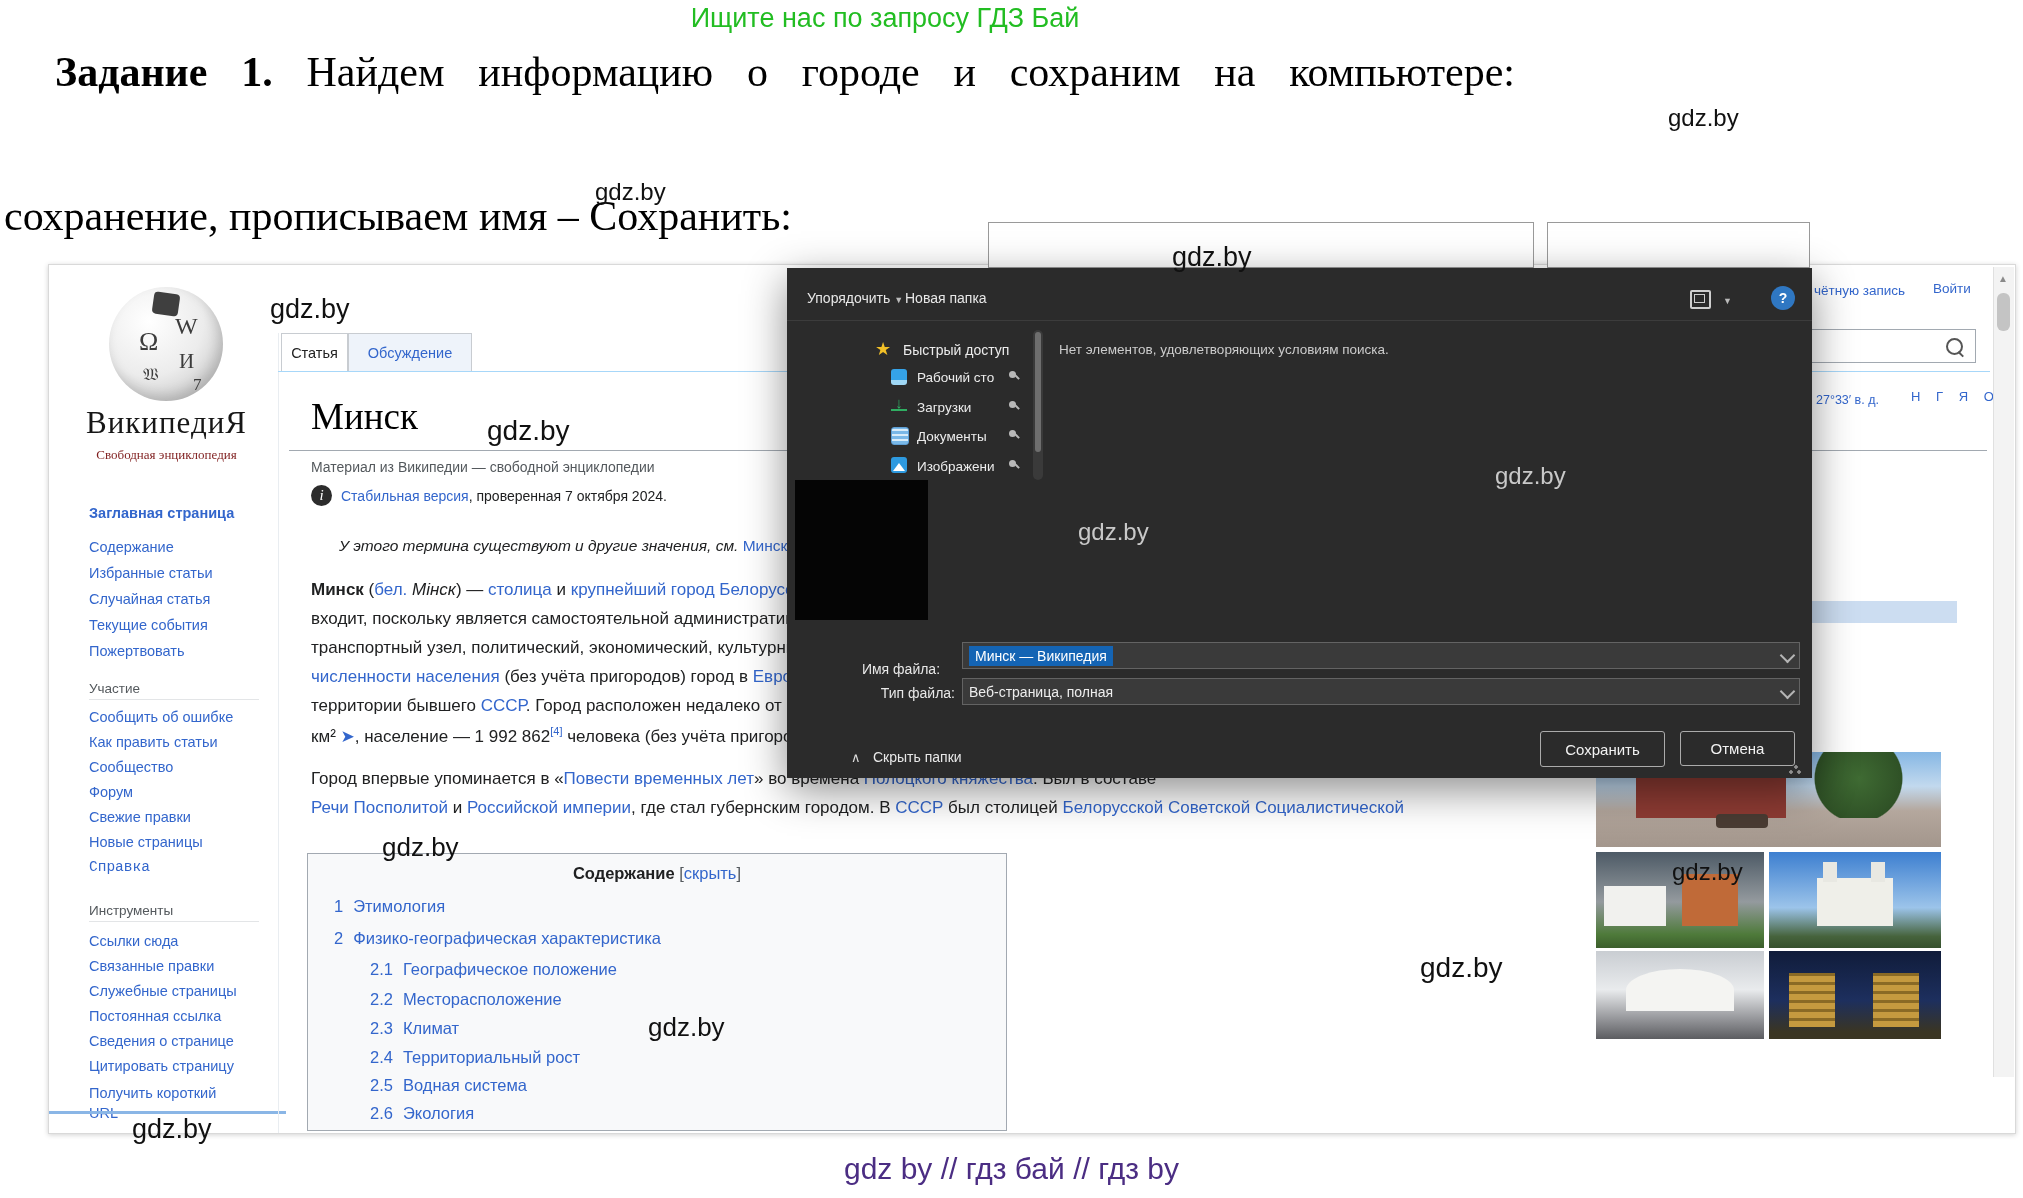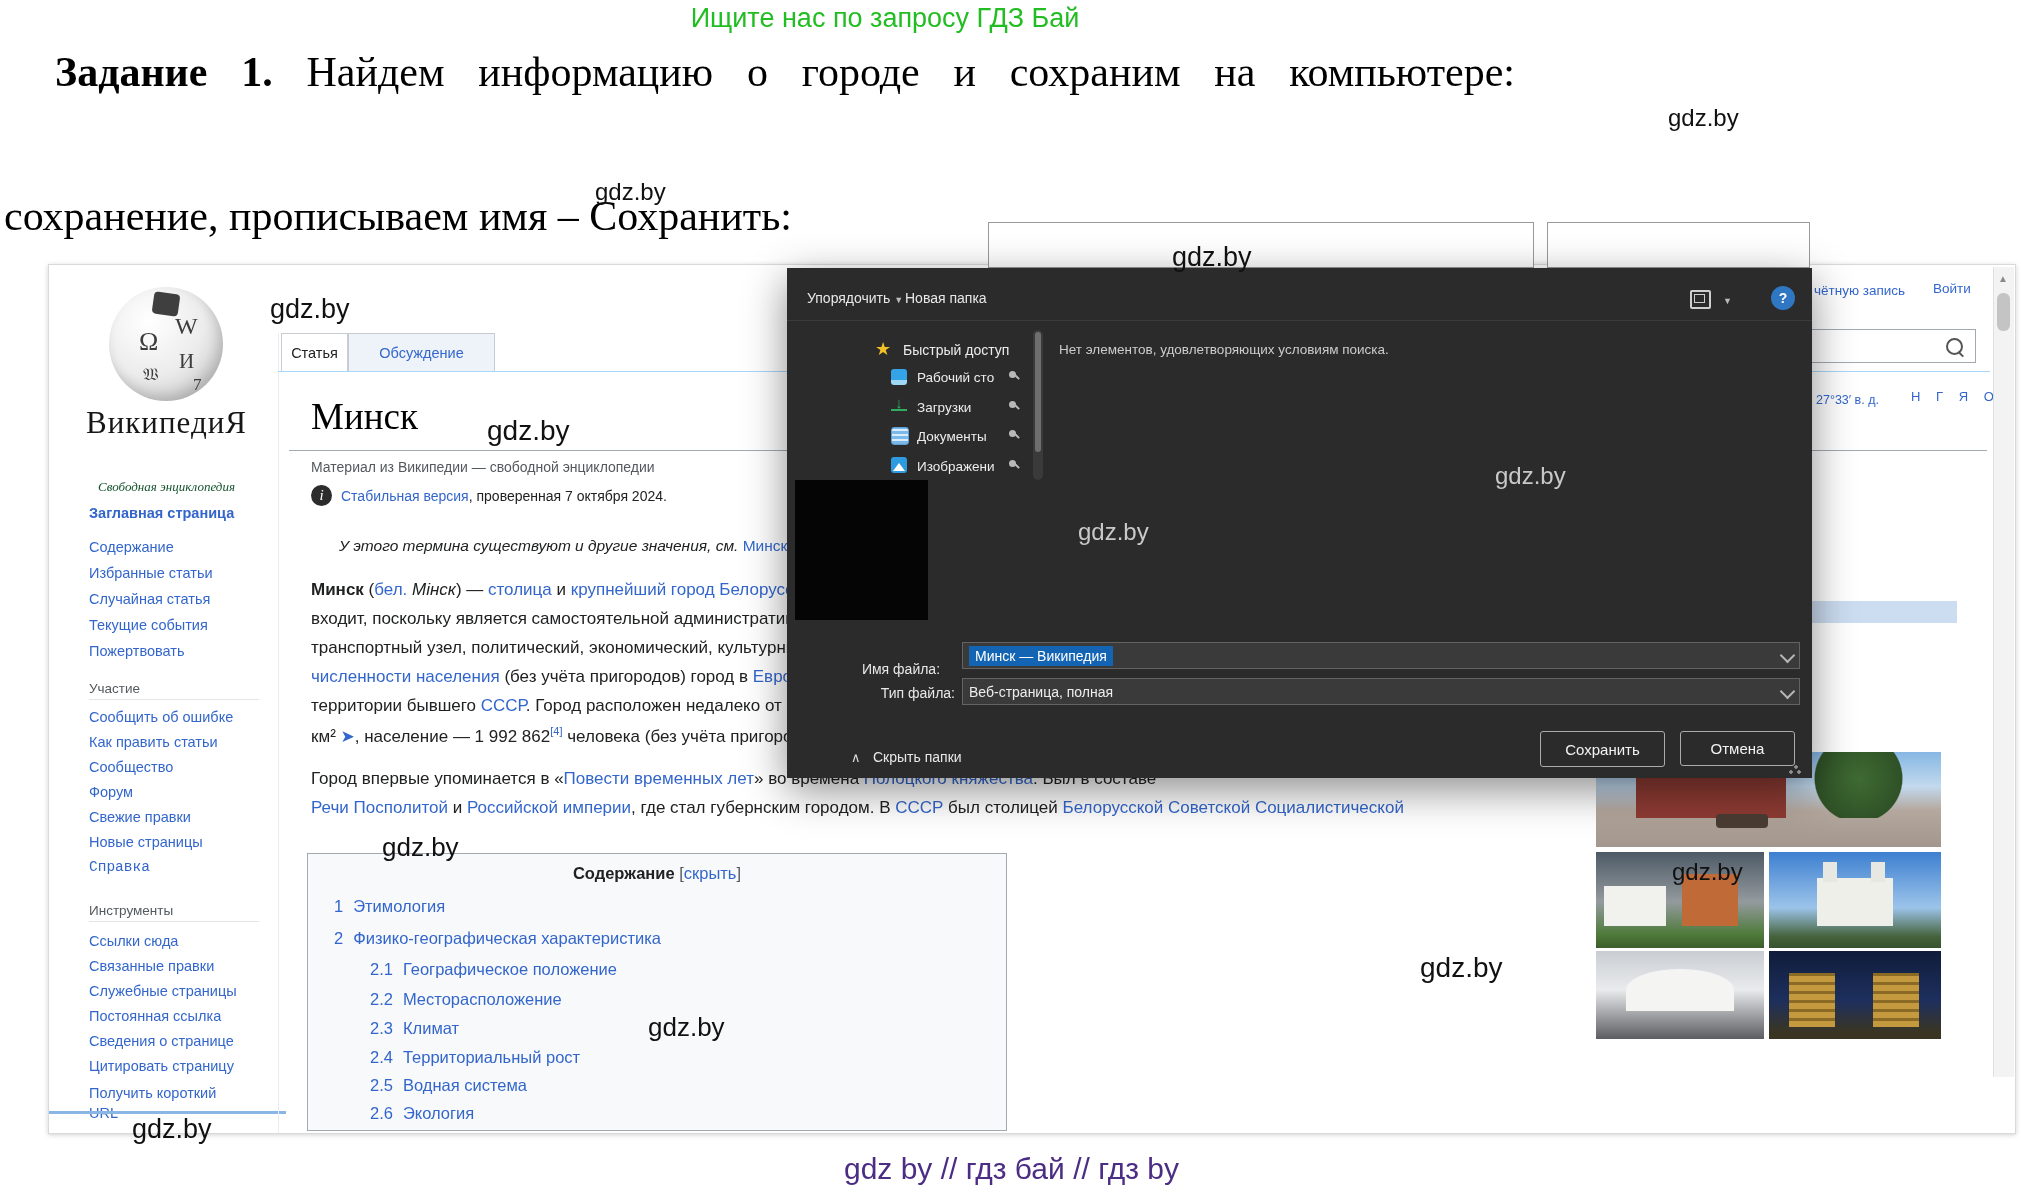--- a/index.html
+++ b/index.html
@@ -18,21 +18,21 @@
         box-shadow:0 1px 5px rgba(0,0,0,.18);z-index:5;}
   .sb-link{left:40px;font-size:14.5px;color:#3366cc;white-space:nowrap;}
   .sb-head{left:40px;font-size:13.5px;color:#54595d;border-bottom:1px solid #e3e5e7;width:170px;padding-bottom:3px;}
   #globe{left:60px;top:22px;width:114px;height:114px;border-radius:50%;
          background:radial-gradient(circle at 35% 30%,#ffffff,#ececec 50%,#cfcfcf 78%,#b7b7b7);
          box-shadow:inset -4px -6px 12px rgba(0,0,0,.15);}
   .globe-glyph{position:absolute;color:#3c3c3c;font-family:"Liberation Serif",serif;}
   #wiki-title{left:0px;top:140px;width:235px;text-align:center;font-family:"Liberation Serif",serif;
               font-size:31px;color:#161616;letter-spacing:1px;}
   #wiki-sub{left:0px;top:182px;width:235px;text-align:center;font-family:"Liberation Serif",serif;
-            font-style:italic;font-size:13px;color:#14532d;margin-top:32px;}
+            font-size:13px;color:#7f1d1d;}
   .tab{top:68px;height:39px;box-sizing:border-box;border:1px solid #c8ccd1;font-size:14.5px;
        display:flex;align-items:center;justify-content:center;}
   #content-line{left:229px;top:106px;width:1712px;height:1px;background:#a7d7f9;}
   #content-vline{left:229px;top:68px;width:1px;height:800px;background:#e9edf1;}
   .art-text{font-size:17px;color:#202122;white-space:nowrap;overflow:hidden;width:1270px;}
   .seg-pl{color:#202122;} .seg-lk{color:#3366cc;} .seg-b{font-weight:bold;color:#202122;}
   .seg-i{font-style:italic;color:#202122;} .seg-mk{color:#3366cc;}
   .seg-sup{color:#3366cc;font-size:11px;vertical-align:super;}
   #toc{left:258px;top:588px;width:700px;height:278px;background:#f8f9fa;border:1px solid #a2a9b1;box-sizing:border-box;}
   .toc-item{font-size:16.5px;color:#3366cc;white-space:nowrap;}
@@ -108,21 +108,21 @@
     <div class="abs sb-link" style="top:743px;">Постоянная ссылка</div>
     <div class="abs sb-link" style="top:768px;">Сведения о странице</div>
     <div class="abs sb-link" style="top:793px;">Цитировать страницу</div>
     <div class="abs sb-link" style="top:818px;width:155px;white-space:normal;line-height:20px;">Получить короткий URL</div>
     <div class="abs" style="left:0;top:846px;width:237px;height:3px;background:#8ab6e6;"></div>
 
     <div class="abs" id="content-vline"></div>
     <div class="abs tab" style="left:232px;width:67px;background:#fff;border-bottom:none;color:#222;">
         <span>Статья</span>
       </div>
-    <div class="abs tab" style="left:299px;width:147px;background:#eef3fa;color:#3366cc;align-items:center;">
+    <div class="abs tab" style="left:299px;width:124px;background:#eef3fa;color:#3366cc;align-items:center;">
         <span>Обсуждение</span>
       </div>
     <div class="abs" id="content-line"></div>
 
     <div class="abs" style="left:1765px;top:18px;font-size:13.5px;color:#3366cc;white-space:nowrap;">чётную запись</div>
     <div class="abs" style="left:1884px;top:16px;font-size:13.5px;color:#3366cc;">Войти</div>
     <div class="abs" id="search-box"></div>
     <span class="mag" style="left:1897px;top:73px;"></span>
     <div class="abs" style="left:1767px;top:128px;font-size:12.5px;color:#3366cc;white-space:nowrap;">27°33′ в. д.</div>
     <div class="abs" style="left:1862px;top:124px;font-size:13px;color:#3366cc;letter-spacing:6px;white-space:nowrap;">Н Г Я О</div>

